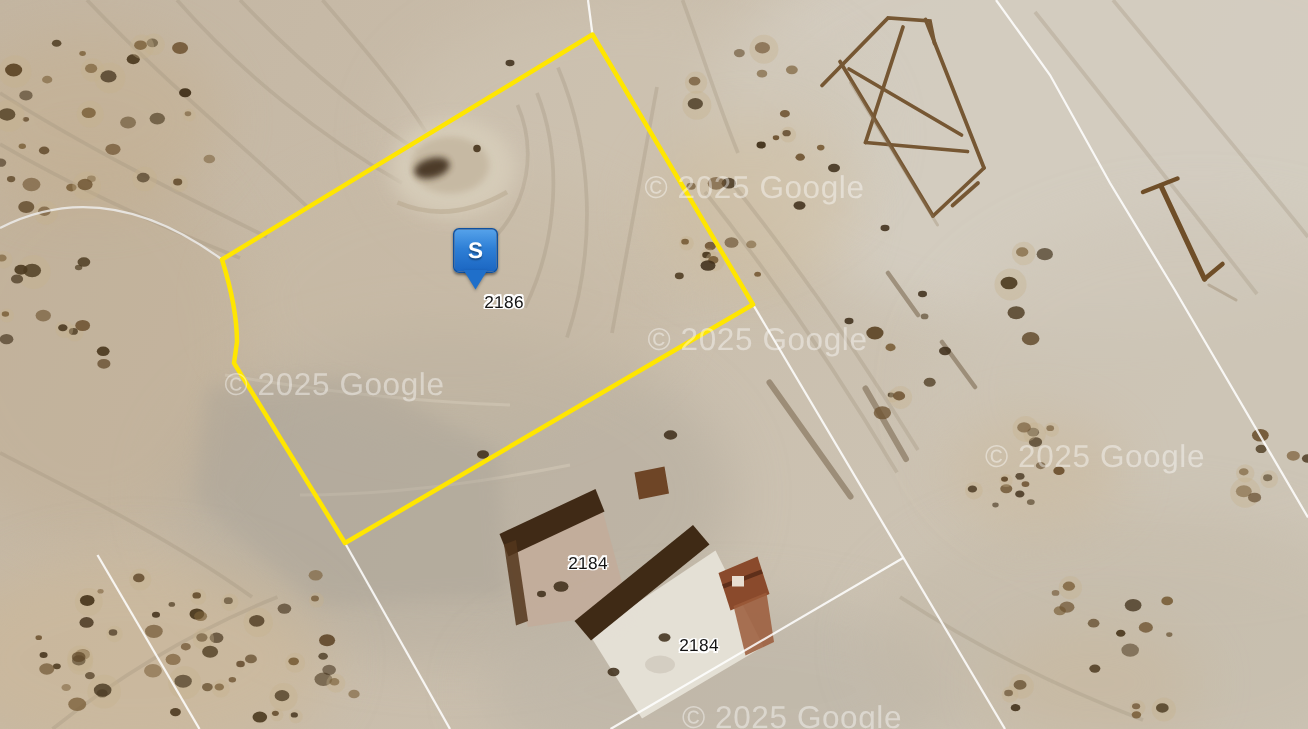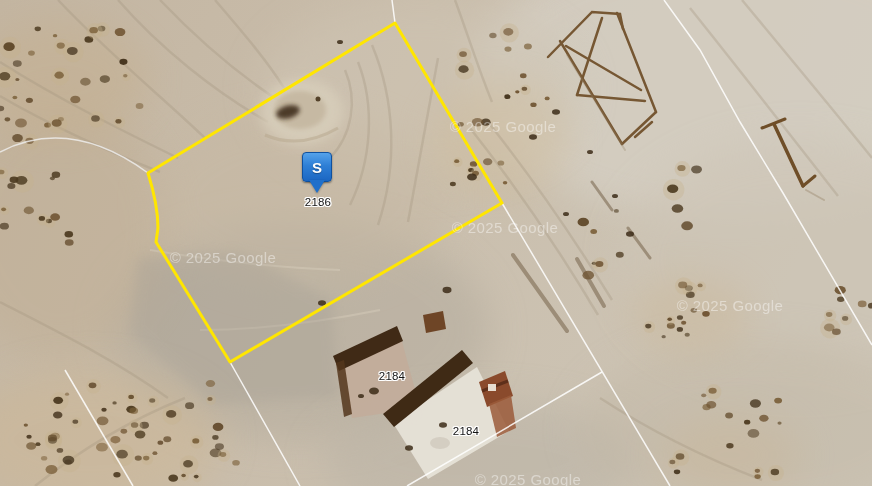--- a/index.html
+++ b/index.html
@@ -4,21 +4,21 @@
 <style>
   html,body{margin:0;padding:0;background:#222;}
   #stage{position:relative;width:872px;height:486px;overflow:hidden;
          background:linear-gradient(115deg,#c3b5a1 0%,#c9bdab 40%,#cfc8ba 100%);
          font-family:"Liberation Sans",sans-serif;}
   #stage svg{position:absolute;left:0;top:0;}
   .plabel{position:absolute;transform:translate(-50%,-50%);font-size:11.5px;line-height:1;
           color:#141414;white-space:nowrap;letter-spacing:.2px;
           text-shadow:-1px -1px 0 #fff,1px -1px 0 #fff,-1px 1px 0 #fff,1px 1px 0 #fff,
                       0 -1px 0 #fff,0 1px 0 #fff,-1px 0 0 #fff,1px 0 0 #fff;}
-  .watermark{position:absolute;transform:translate(-50%,-50%);font-size:15px;
+  .watermark{position:absolute;transform:translate(-50%,-50%);font-size:21px;
              color:rgba(255,255,255,0.42);white-space:nowrap;letter-spacing:.4px;}
   .marker{position:absolute;width:30px;height:44px;}
   .marker-box{width:28px;height:28px;border-radius:4px;
               background:linear-gradient(180deg,#55a2ea 0%,#2e7fd6 45%,#1b66c2 100%);
               border:1px solid #10519f;display:flex;align-items:center;justify-content:center;
               box-shadow:0 1px 2px rgba(0,0,0,.45);}
   .marker-box span{color:#fff;font-weight:bold;font-size:15px;
                    text-shadow:0 1px 1px rgba(0,0,0,.35);}
   .marker-tail{width:0;height:0;margin:-2px auto 0 auto;
                border-left:8px solid transparent;border-right:8px solid transparent;
@@ -398,21 +398,21 @@
   </svg>
 
   <div class="marker" id="marker" style="left: 302px; top: 152px;">
     <div class="marker-box">
       <span>S</span>
     </div>
     <div class="marker-tail"></div>
   </div>
 
   <div id="labels-layer">
-      <div class="plabel" style="left: 318px; top: 203px;">2186</div>
+      <div class="plabel" style="left: 336px; top: 203px;">2186</div>
       <div class="plabel" style="left: 392px; top: 377px;">2184</div>
       <div class="plabel" style="left: 466px; top: 432px;">2184</div>
     </div>
   <div id="watermarks-layer">
       <div class="watermark" style="left: 223px; top: 257px;">© 2025 Google</div>
       <div class="watermark" style="left: 503px; top: 126px;">© 2025 Google</div>
       <div class="watermark" style="left: 505px; top: 227px;">© 2025 Google</div>
       <div class="watermark" style="left: 730px; top: 305px;">© 2025 Google</div>
       <div class="watermark" style="left: 528px; top: 479px;">© 2025 Google</div>
     </div>

